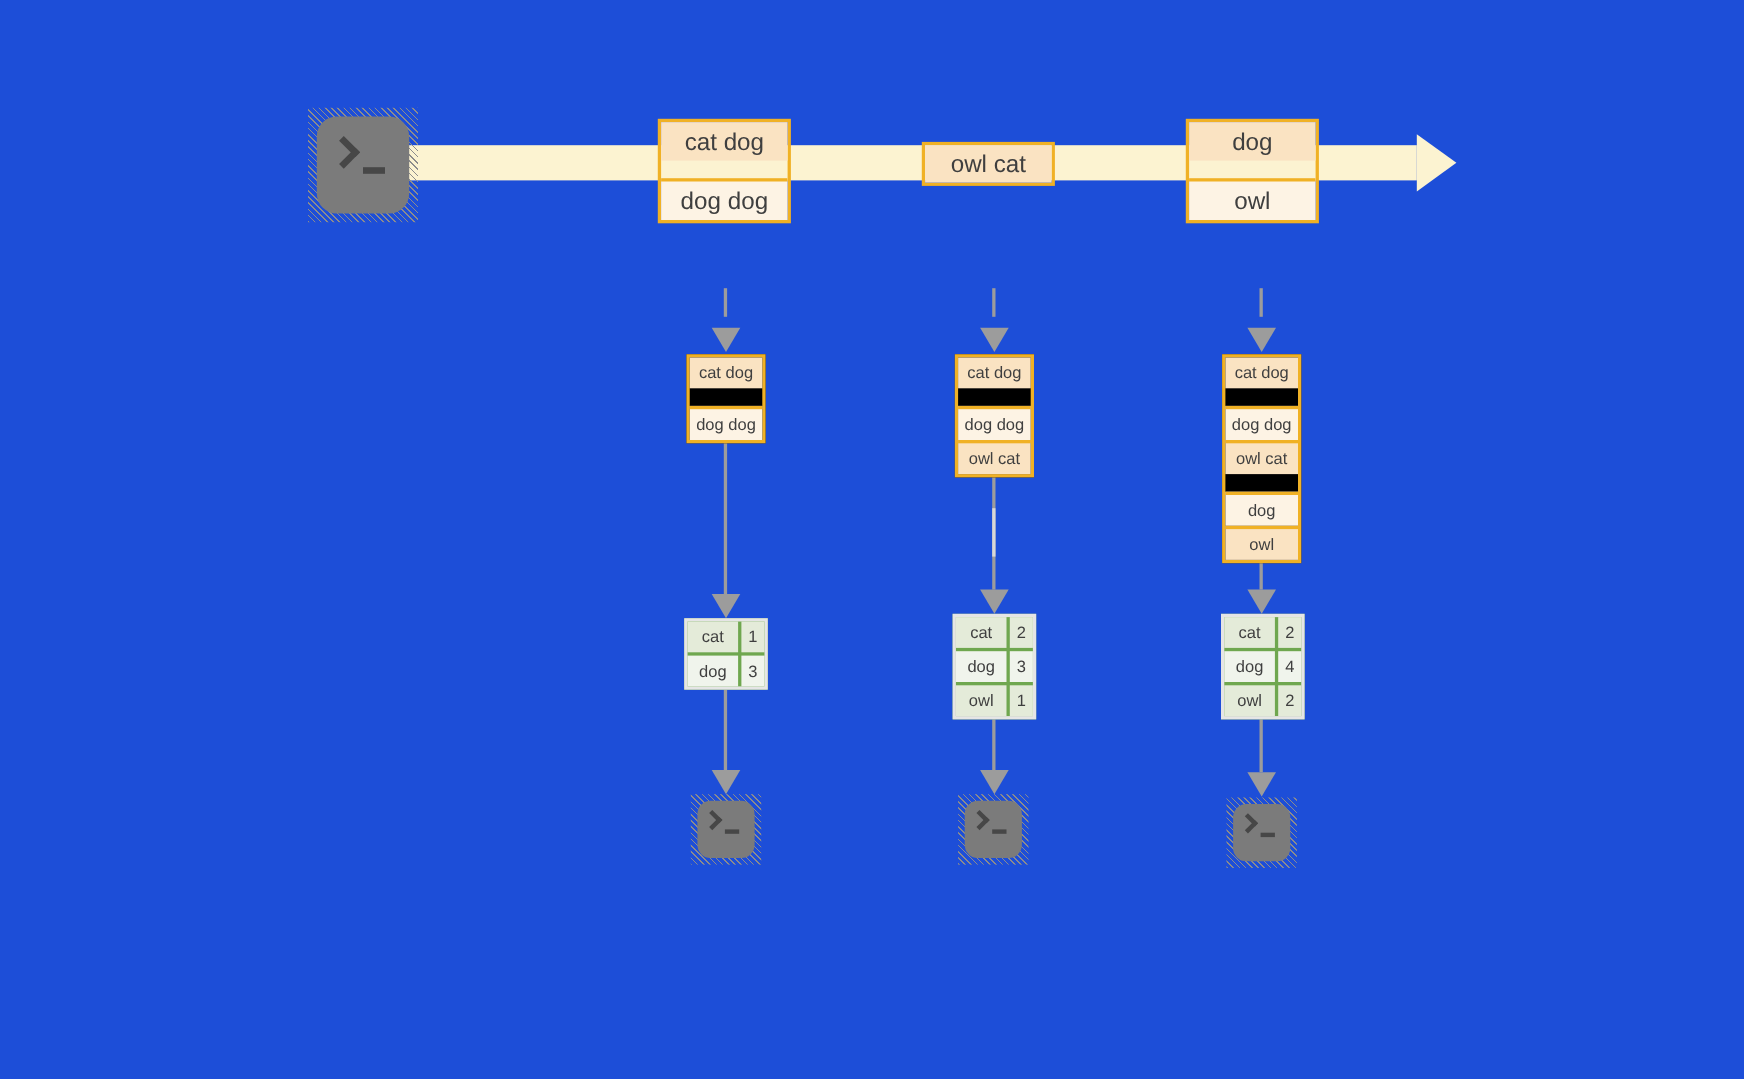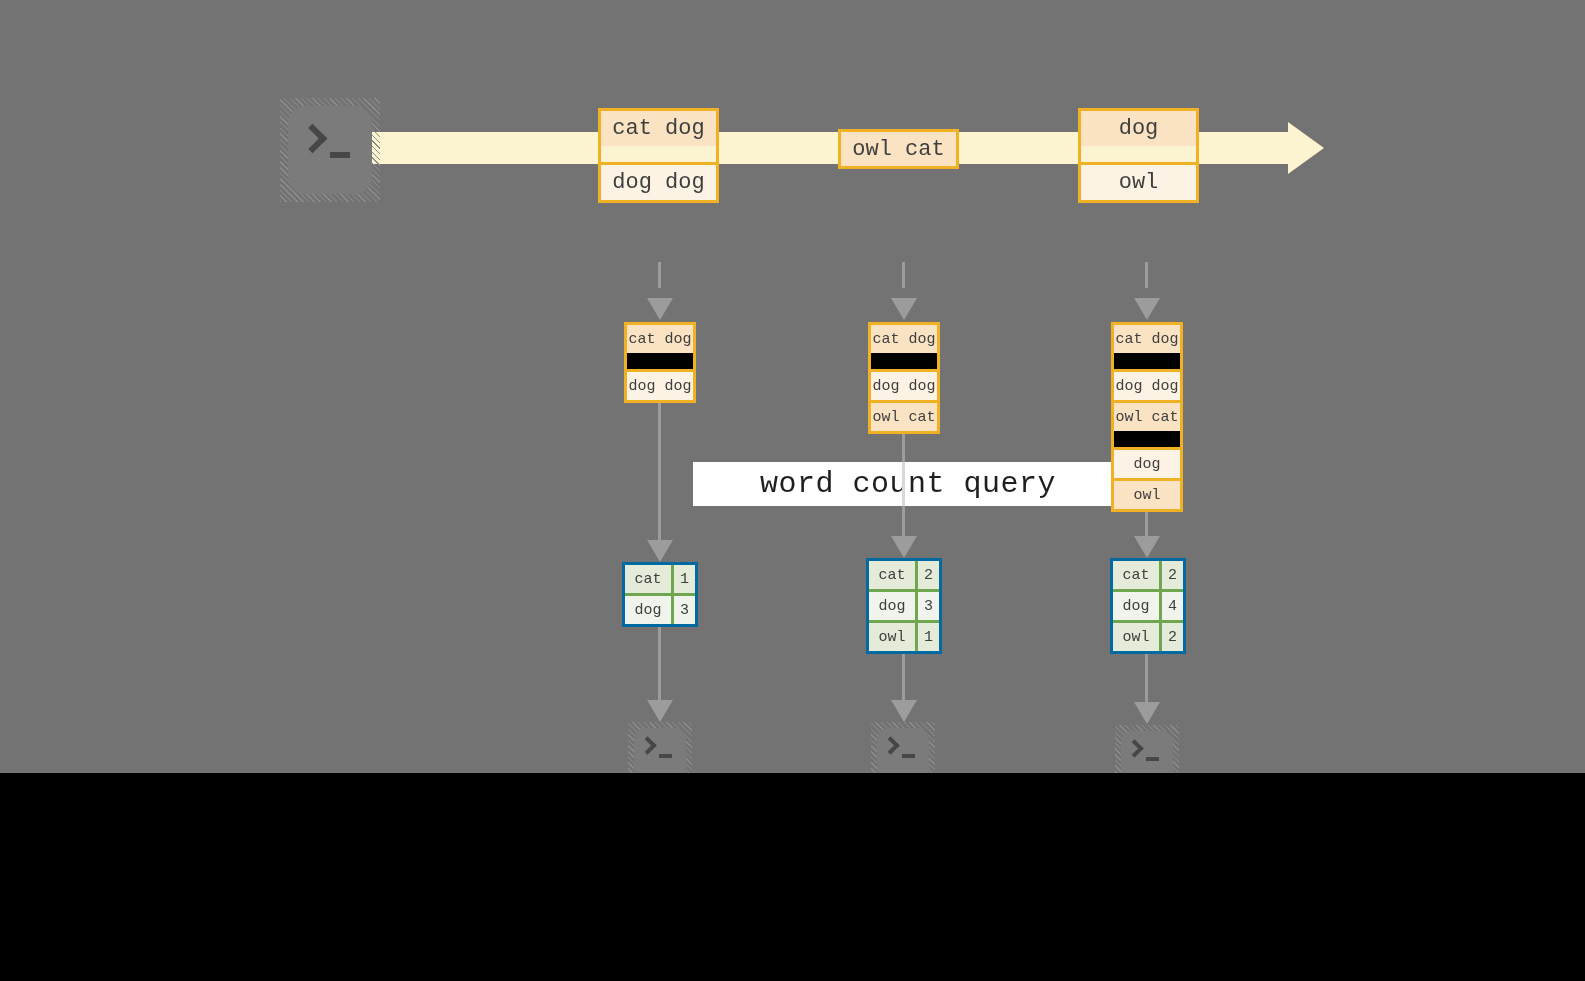--- a/index.html
+++ b/index.html
@@ -1,18 +1,18 @@
 <!DOCTYPE html>
 <html><head>
 <meta charset="utf-8">
 <style>
   html,body{margin:0;padding:0;background:#000;}
   #canvas{
-    position:relative; width:1585px; height:773px; background:#737373;
-    font-family:Liberation Mono, monospace; overflow:hidden;
+    position:relative; width:1585px; height:981px; background:#1d4ed8;
+    font-family:Liberation Sans, sans-serif; overflow:hidden;
   }
   .abs{position:absolute;}
 
   
   .stream-band{left:330px; top:132px; width:958px; height:32px; background:#fcf3d1;}
   .stream-head{
     left:1288px; top:122px; width:0; height:0;
     border-top:26px solid transparent; border-bottom:26px solid transparent;
     border-left:36px solid #fcf3d1;
   }
@@ -39,21 +39,21 @@
   
   .vline{width:3px; background:#9c9c9c; z-index:1;}
 
   
   .qband{left:693px; top:462px; width:430px; height:44px; background:#ffffff; z-index:5;
          display:flex; align-items:center; justify-content:center;}
   .qtext{font-size:30px; color:#1f1f1f; letter-spacing:0.5px;}
   .qline{left:902px; top:462px; width:3px; height:44px; background:#d8d8d8; z-index:6;}
 
   
-  .gtable{border:3px solid #0369a1; width:70px; z-index:7; background:#6fa74f;}
+  .gtable{border:3px solid #e5e5e5; width:70px; z-index:7; background:#6fa74f;}
   .grow{display:flex; height:28px;}
   .grow + .grow{margin-top:3px;}
   .gw{flex:1 1 auto; margin-right:3px; display:flex; align-items:center; justify-content:center;
       font-size:15px; color:#3f3f3f;}
   .gn{width:21px; display:flex; align-items:center; justify-content:center;
       font-size:15px; color:#3f3f3f;}
   .grow.dark .gw,.grow.dark .gn{background:#e4ebd9;}
   .grow.light .gw,.grow.light .gn{background:#f0f4ec;}
   .grow.dark,.grow.light{background:transparent;}
 
@@ -123,23 +123,20 @@
     <div class="icell dark">owl</div>
   </div>
 
   <div class="abs vline" style="left:658px; top:387px; height:153px;"></div>
   <div class="abs ahead" style="left:647px; top:540px;"></div>
   <div class="abs vline" style="left:902px; top:418px; height:118px;"></div>
   <div class="abs ahead" style="left:891px; top:536px;"></div>
   <div class="abs vline" style="left:1145px; top:480px; height:56px;"></div>
   <div class="abs ahead" style="left:1134px; top:536px;"></div>
 
-  <div class="abs qband">
-    <span class="qtext">word count query</span>
-  </div>
   <div class="abs qline"></div>
 
   <div class="abs gtable" style="left:622px; top:562px;">
     <div class="grow dark">
       <div class="gw">cat</div>
       <div class="gn">1</div>
     </div>
     <div class="grow light">
       <div class="gw">dog</div>
       <div class="gn">3</div>

